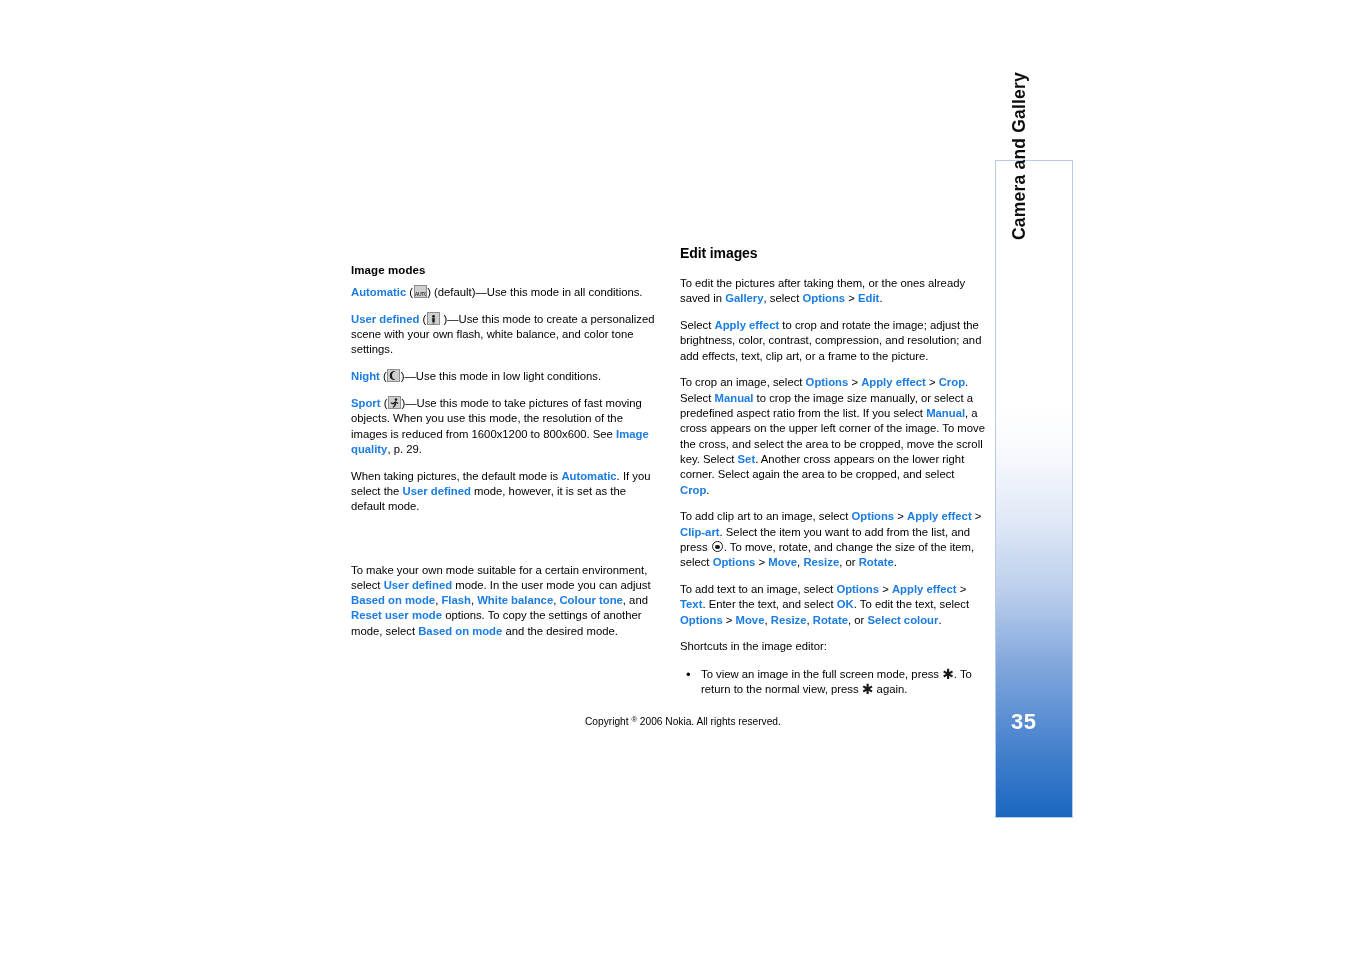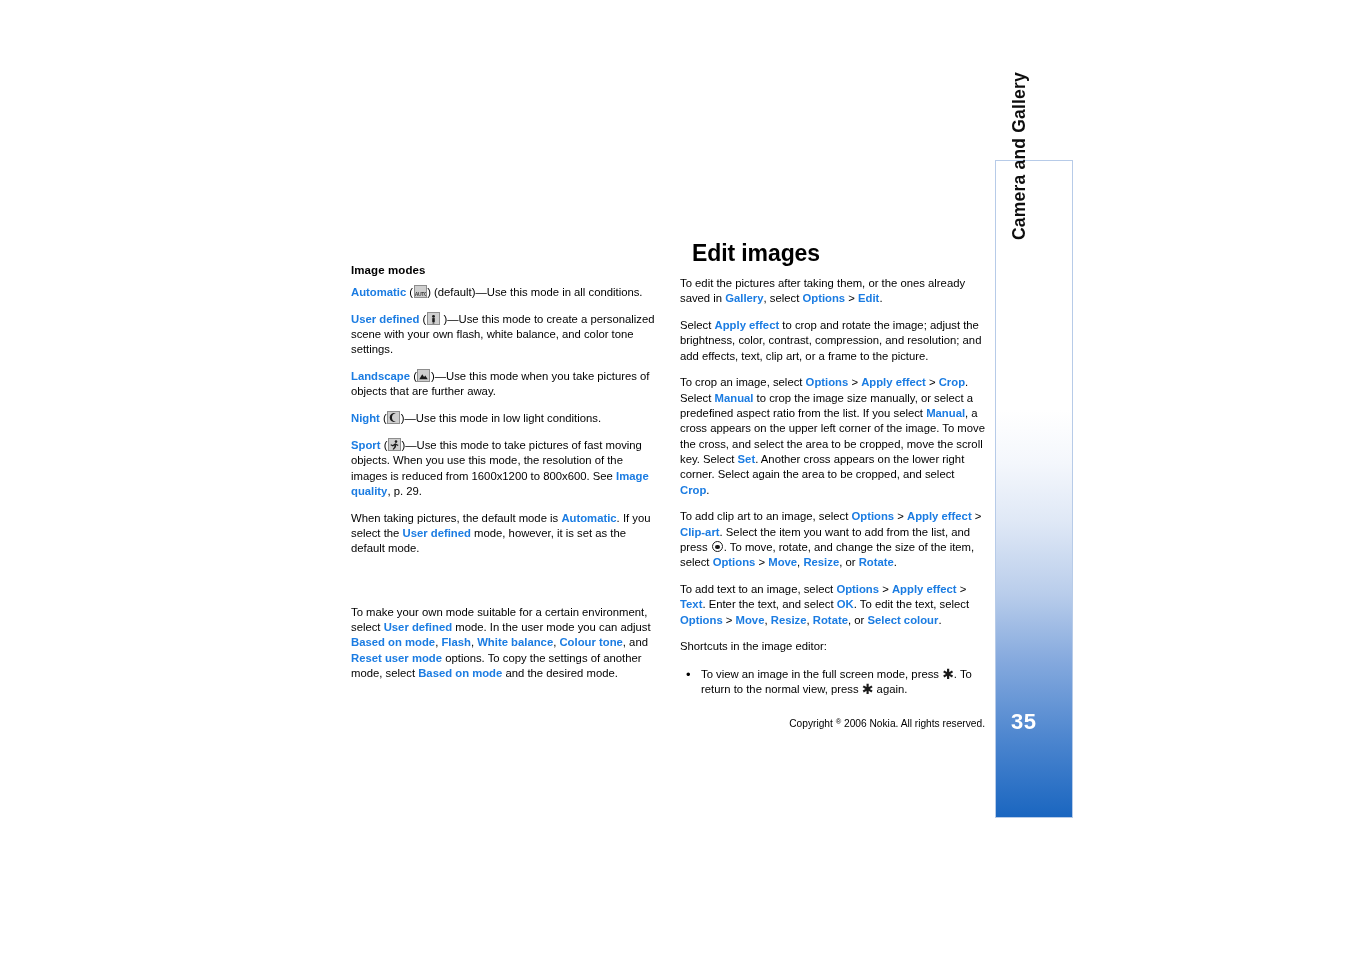--- a/index.html
+++ b/index.html
@@ -45,24 +45,24 @@
   }
 
   .sec-head {
     font-size: 11.5px;
     font-weight: bold;
     line-height: 15px;
     margin: 17px 0 7px 0;
     letter-spacing: 0.1px;
   }
   .chap-head {
-    font-size: 23px;
+    font-size: 14px;
     font-weight: bold;
     line-height: 22px;
-    margin: 0 0 12px 12px;
+    margin: 0 0 12px 0;
     letter-spacing: -0.1px;
   }
 
   p.para {
     margin: 0 0 11.5px 0;
   }
   p.para:last-child { margin-bottom: 0; margin-top: 48px; }
 
   .lnk {
     color: #1b7ce2;
@@ -141,23 +141,23 @@
     font-size: 13px;
     line-height: 15.3px;
   }
 
   
   #copyright {
     position: absolute;
     left: 585px;
     top: 714px;
     width: 400px;
-    text-align: right;
+    text-align: left;
     font-size: 10.2px;
-    line-height: 16px;
+    line-height: 11px;
     color: #000;
   }
   #copyright sup { font-size: 7.5px; vertical-align: 3px; }
 
   
   #side-tab {
     position: absolute;
     left: 995px;
     top: 160px;
     width: 78px;
@@ -209,23 +209,20 @@
 
     <p class="para"><span class="lnk">Automatic</span> (<span class="ic"><span class="auto-txt">AUTO</span></span>)<span> (default)—Use this mode in all conditions.</span></p>
 
     <p class="para"><span class="lnk">User defined</span> (<span class="ic"><svg viewBox="0 0 13 13">
             <circle cx="6.5" cy="4" r="1.7" fill="#1a1a1a"></circle>
             <path d="M5 6 h3 v5 h-3 z" fill="#1a1a1a"></path>
             <path d="M6.5 11 l-1.3 1.3 h2.6 z" fill="#1a1a1a"></path>
           </svg></span> )<span>—Use this mode to create a personalized scene with your own flash, white balance, and color tone settings.</span></p>
 
 
-    <p class="para"><span class="lnk">Landscape</span> (<span class="ic"><svg viewBox="0 0 13 13">
-            <path d="M1.5 11 L5 5 L7.2 8.4 L8.6 6.6 L11.5 11 z" fill="#1a1a1a"></path>
-          </svg></span>)<span>—Use this mode when you take pictures of objects that are further away.</span></p>
 
     <p class="para"><span class="lnk">Night</span> (<span class="ic"><svg viewBox="0 0 13 13">
             <path d="M9.4 1.8 A5.2 5.2 0 1 0 9.4 11.2 A4.2 4.2 0 1 1 9.4 1.8 z" fill="#1a1a1a"></path>
           </svg></span>)<span>—Use this mode in low light conditions.</span></p>
 
     <p class="para"><span class="lnk">Sport</span> (<span class="ic"><svg viewBox="0 0 13 13">
             <circle cx="8.3" cy="3.1" r="1.5" fill="#1a1a1a"></circle>
             <path d="M7.3 5 L4.4 7.2 L2.3 6.3 L1.8 7.5 L4.6 8.8 L6.6 7.4 L6.2 9.6 L4.2 12 L5.5 12.6 L8.1 9.8 L8.6 7 L10.5 8.2 L11.2 7.2 z" fill="#1a1a1a"></path>
           </svg></span>)<span>—Use this mode to take pictures of fast moving objects. When you use this mode, the resolution of the images is reduced from 1600x1200 to 800x600. See </span><span class="lnk-wrap">Image quality</span><span>, p. 29.</span></p>
 

